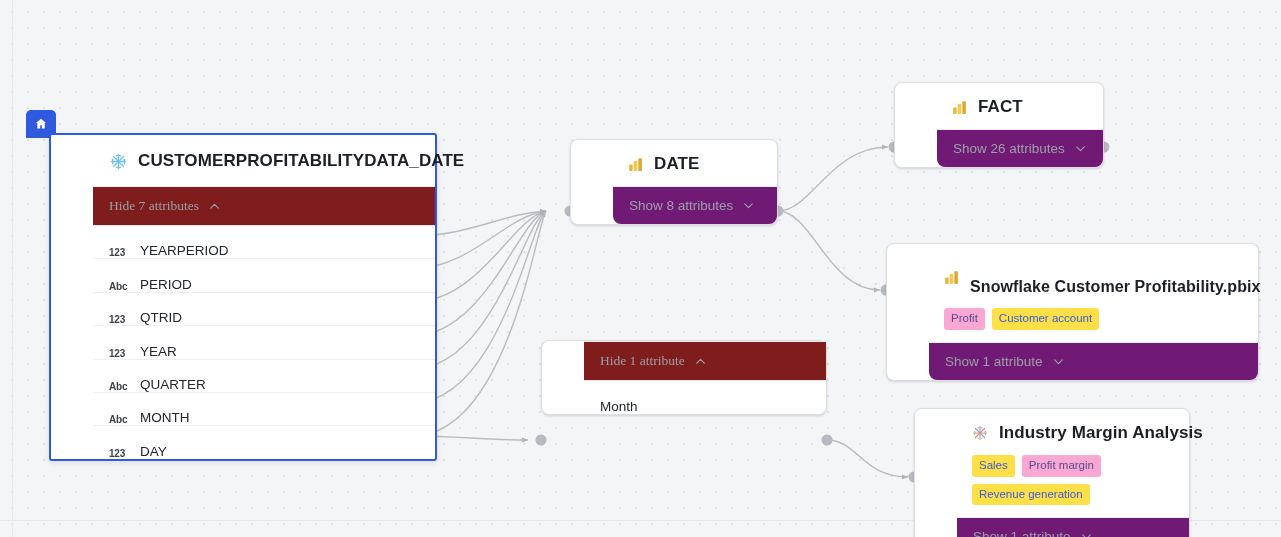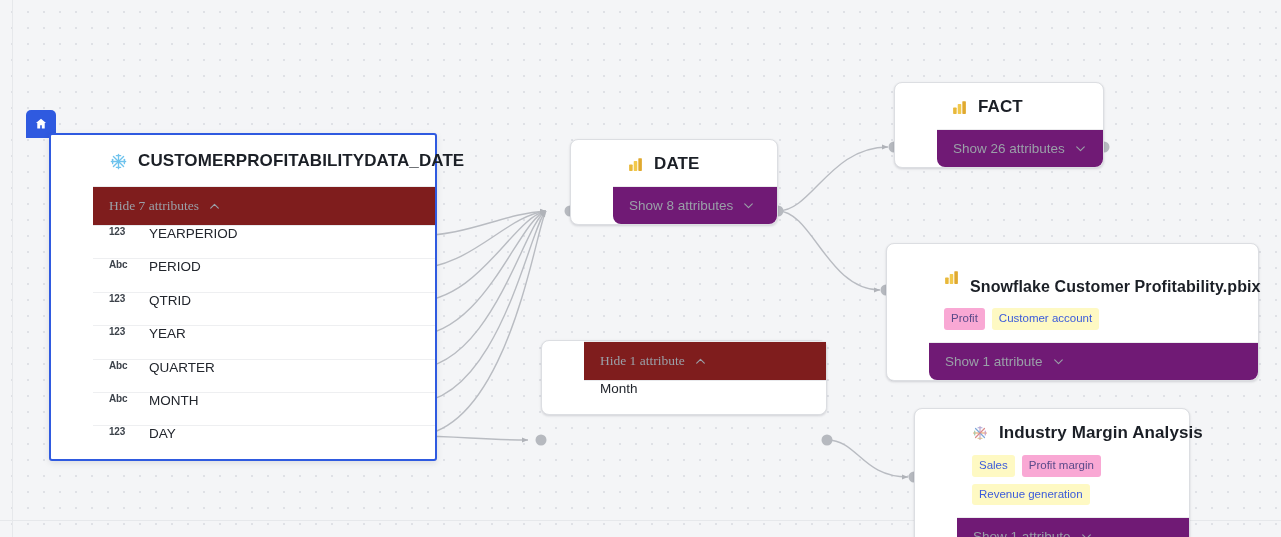--- a/index.html
+++ b/index.html
@@ -54,36 +54,36 @@
     letter-spacing: .1px; white-space: nowrap;
   }
   .node-title.sm { font-size: 16px; margin-top: 20px; }
 
   .icon { flex: 0 0 auto; display: block; }
 
   .tags { display: flex; gap: 7px; padding: 0 16px 12px 15px; flex-wrap: wrap; }
   .tag {
     font-size: 11.5px; line-height: 1;
     padding: 5px 7px; border-radius: 3px;
-    color: #3b5bdb; background: #fef9c3; white-space: nowrap;
+    color: #3b5bdb; background: #fde047; white-space: nowrap;
   }
   .tag.purple { color: #5a4a8a; background: #f9a8d4; }
 
   .disclosure {
     display: flex; align-items: center; gap: 9px;
     padding: 11px 16px; font-size: 13.5px; color: #9aa0a8;
     border-top: 1px solid #ececee; background: #701a75;
     border-radius: 0 0 8px 8px;
   }
   .disclosure.open { border-radius: 0; background: #7f1d1d; font-family: Liberation Serif, serif; }
   .chev { display: block; }
 
   .attr-list { background: #fff; border-radius: 0 0 8px 8px; }
   .attr {
-    display: flex; align-items: flex-start; gap: 20px;
+    display: flex; align-items: flex-end; gap: 11px;
     height: 33.5px; padding: 0 16px;
     border-top: 1px solid #eeeff1;
     font-size: 13.5px; color: #22262d;
   }
   .attr:first-child { border-top: 1px solid #e8e9ec; }
   .attr-type {
     font-size: 10px; font-weight: 700; color: #3d434b;
     width: 20px; flex: 0 0 20px; letter-spacing: -.2px;
   }
 

